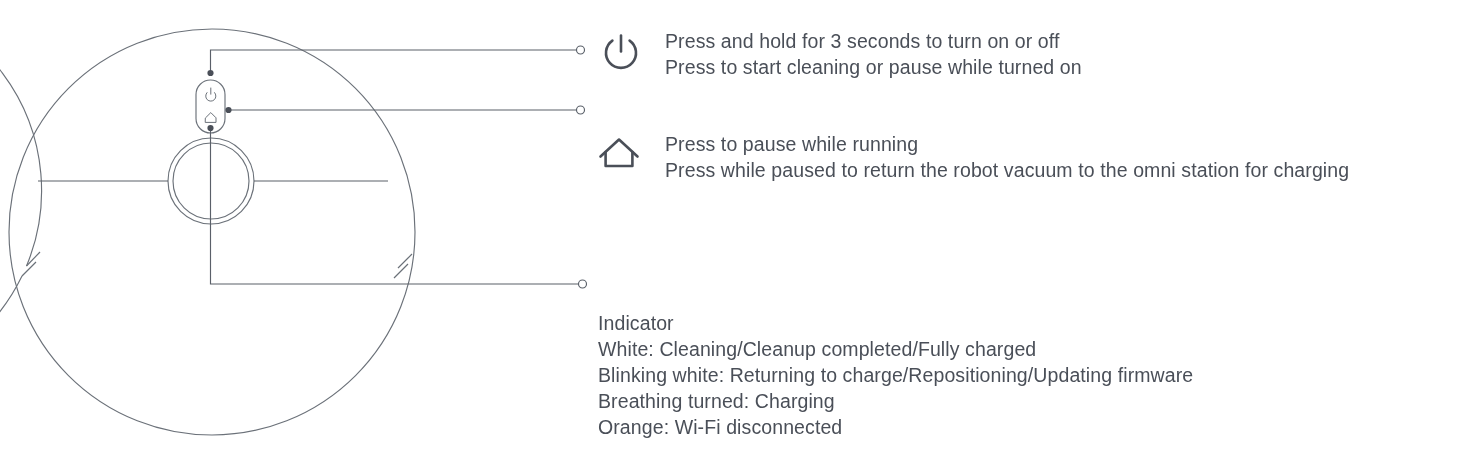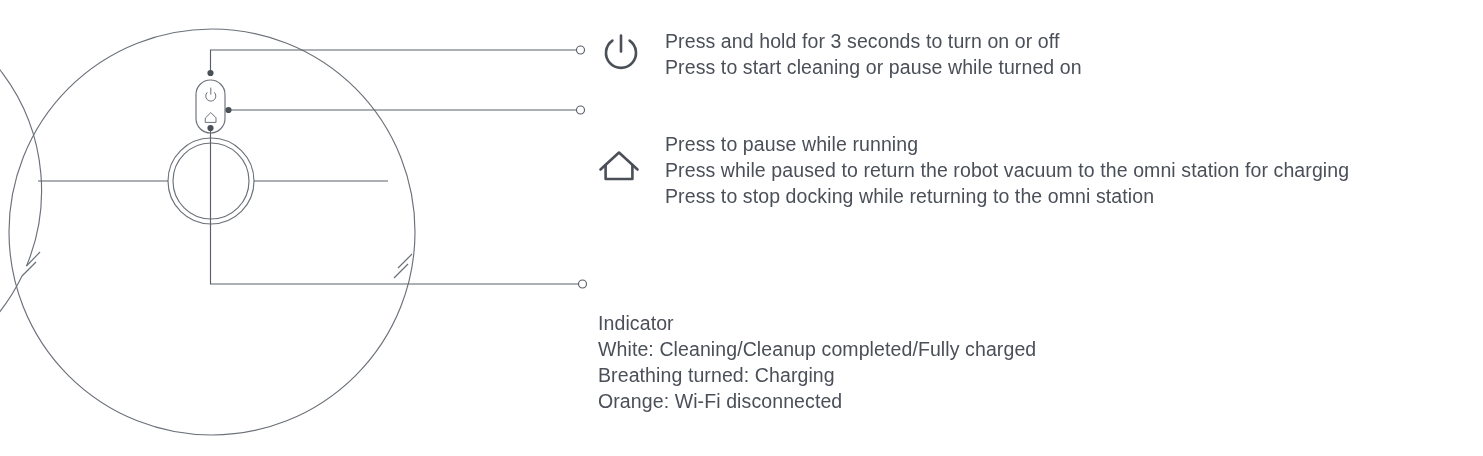--- a/index.html
+++ b/index.html
@@ -153,26 +153,26 @@
       <svg width="42" height="38" viewBox="0 0 42 38" xmlns="http://www.w3.org/2000/svg">
         <g fill="none" stroke="#4a4f58" stroke-width="2.6" stroke-linecap="round" stroke-linejoin="round">
           <path d="M 2.5 19.5 L 21 2.5 L 39.5 19.5"></path>
           <path d="M 7.6 15.0 L 7.6 29.0 L 34.4 29.0 L 34.4 15.0"></path>
         </g>
       </svg>
     </div>
     <div class="callout-body">
       <div class="callout-line">Press to pause while running</div>
       <div class="callout-line">Press while paused to return the robot vacuum to the omni station for charging</div>
-      <div class="callout-line">Press to stop docking while returning to the omni station</div>
     </div>
   </div>
 
   <div class="callout" id="callout-indicator">
     <div class="callout-body">
       <div class="callout-line">Indicator</div>
       <div class="callout-line">White: Cleaning/Cleanup completed/Fully charged</div>
+      <div class="callout-line">Blinking white: Returning to charge/Repositioning/Updating firmware</div>
       <div class="callout-line">Breathing turned: Charging</div>
       <div class="callout-line">Orange: Wi-Fi disconnected</div>
     </div>
   </div>
 
 </div>
 
 </body></html>

